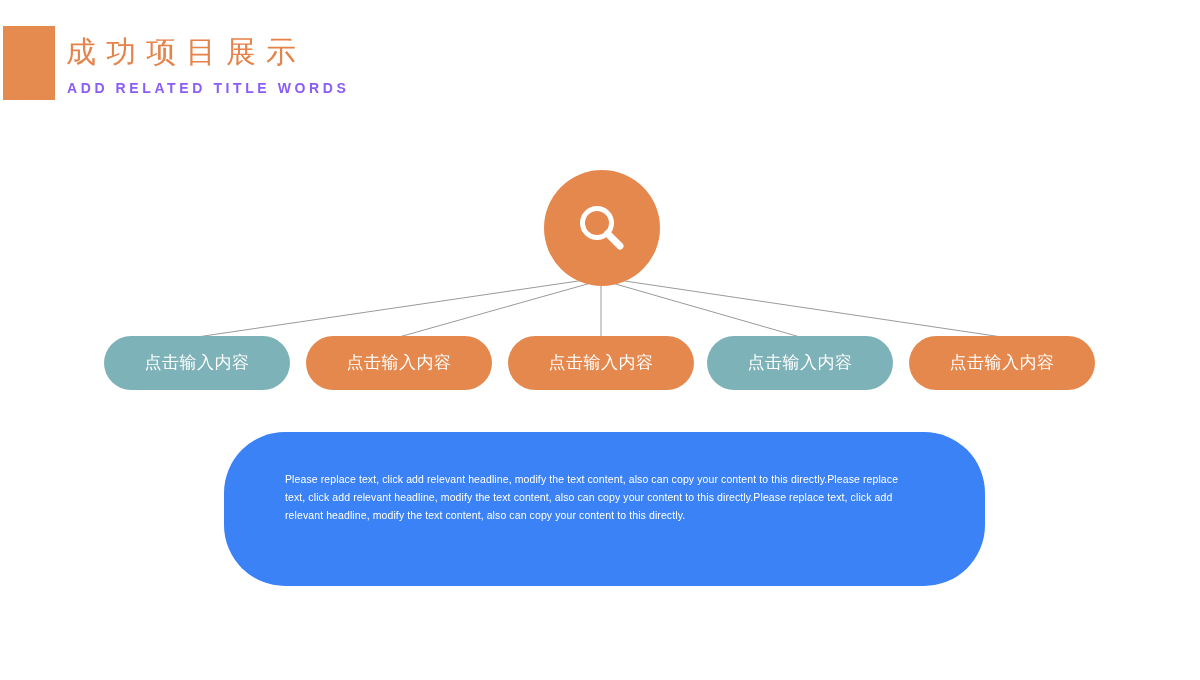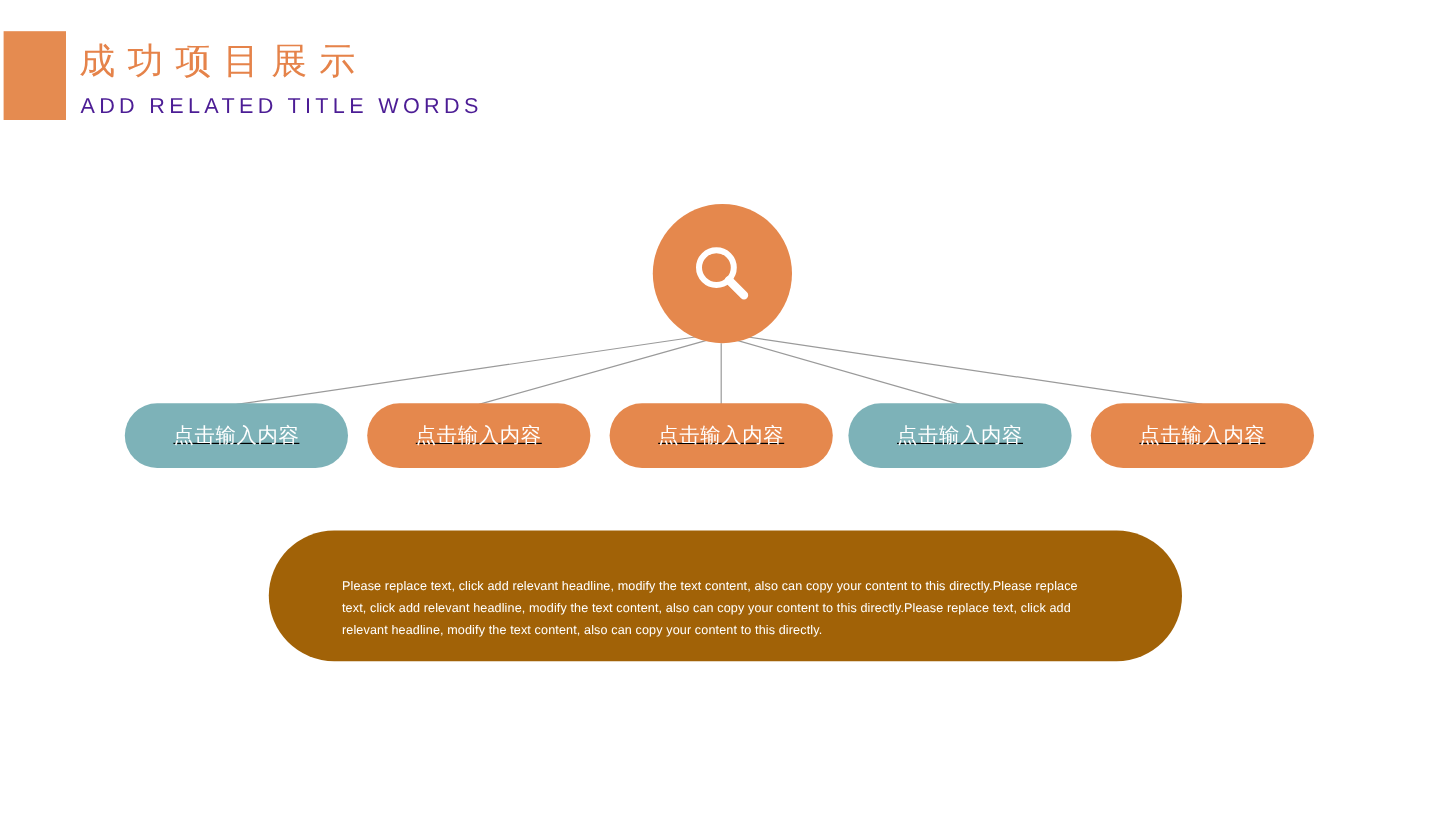--- a/index.html
+++ b/index.html
@@ -39,26 +39,26 @@
     line-height: 38px;
     color: #E5834A;
     letter-spacing: 10px;
     white-space: nowrap;
     font-weight: 400;
   }
   #header-subtitle {
     position: absolute;
     left: 67px;
     top: 79px;
-    font-size: 18px;
+    font-size: 14px;
     line-height: 18px;
-    color: #4c1d95;
+    color: #8b5cf6;
     letter-spacing: 3.6px;
     white-space: nowrap;
-    font-weight: 400;
+    font-weight: 700;
   }
 
   
   #diagram {
     position: absolute;
     left: 0;
     top: 0;
     width: 1200px;
     height: 680px;
   }
@@ -92,40 +92,39 @@
   .pill {
     position: absolute;
     top: 336px;
     width: 186px;
     height: 54px;
     border-radius: 27px;
     display: flex;
     align-items: center;
     justify-content: center;
     box-sizing: border-box;
-    text-decoration: underline;
   }
   .pill.teal   { background: #7DB2B8; }
   .pill.orange { background: #E5884D; }
   .pill-label {
     color: #ffffff;
     font-size: 17px;
     line-height: 22px;
     letter-spacing: 0.5px;
     white-space: nowrap;
   }
 
   #content-box {
     position: absolute;
     left: 224px;
-    top: 442px;
+    top: 432px;
     width: 761px;
-    height: 109px;
+    height: 154px;
     border-radius: 61px;
-    background: #a16207;
+    background: #3b82f6;
     box-sizing: border-box;
   }
   #content-text {
     position: absolute;
     left: 61px;
     top: 38px;
     width: 627px;
     color: #ffffff;
     font-size: 10.5px;
     line-height: 18px;

